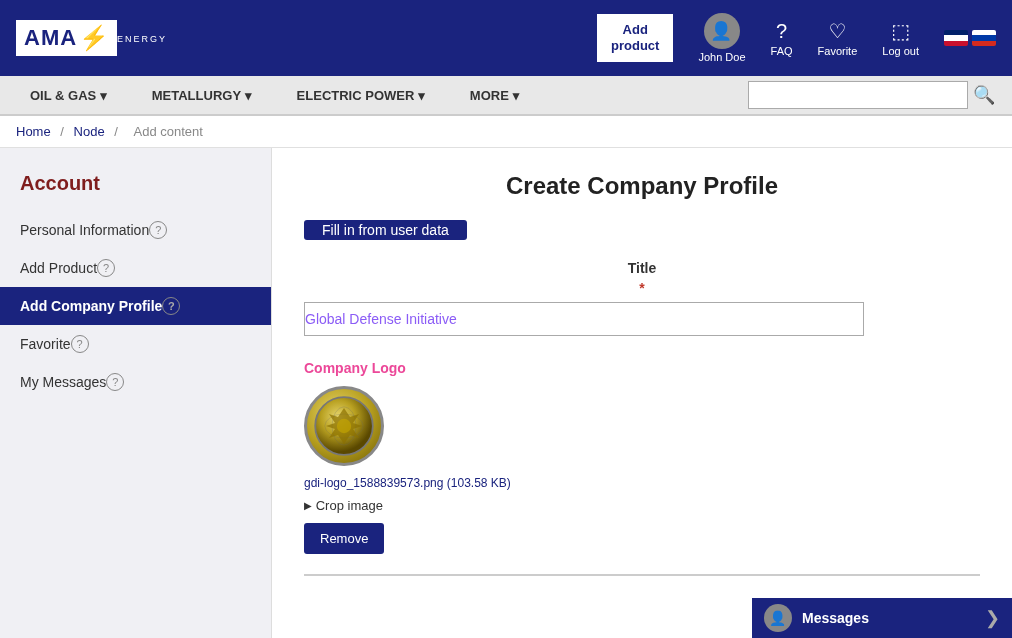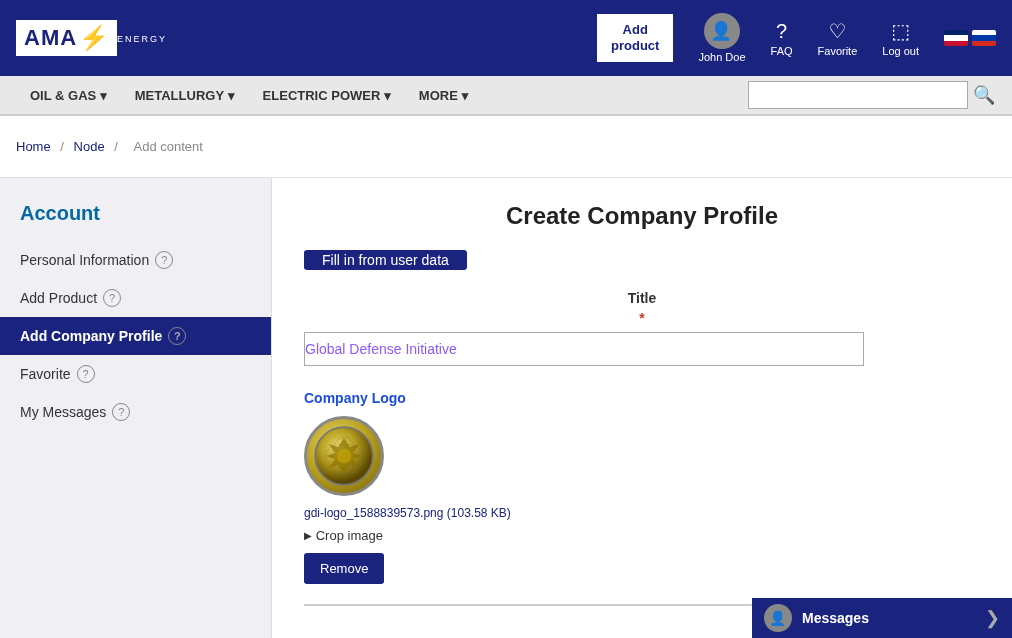--- a/index.html
+++ b/index.html
@@ -107,21 +107,21 @@
     }
 
     
     .navbar {
       background: #e8e8e8;
       border-bottom: 2px solid #ccc;
       display: flex;
       align-items: center;
       padding: 0 16px;
       height: 40px;
-      gap: 0;
+      gap: 17px;
     }
     .nav-item {
       padding: 10px 14px;
       font-size: 13px;
       font-weight: bold;
       color: #333;
       cursor: pointer;
       white-space: nowrap;
       display: flex;
       align-items: center;
@@ -144,21 +144,21 @@
     .search-btn {
       background: none;
       border: none;
       cursor: pointer;
       font-size: 18px;
       color: #333;
     }
 
     
     .breadcrumb {
-      padding: 23px 16px;
+      padding: 8px 16px;
       font-size: 13px;
       color: #555;
       background: #fff;
       border-bottom: 1px solid #e0e0e0;
     }
     .breadcrumb a { color: #1a237e; text-decoration: none; }
     .breadcrumb span { margin: 0 6px; color: #888; }
 
     
     .main-wrap {
@@ -170,31 +170,30 @@
     .sidebar {
       width: 272px;
       background: #f0f0f4;
       border-right: 1px solid #ddd;
       padding: 16px 0;
       flex-shrink: 0;
     }
     .sidebar-title {
       font-size: 20px;
       font-weight: bold;
-      color: #0369a1;
+      color: #7f1d1d;
       padding: 8px 20px 16px;
     }
     .sidebar-item {
       display: flex;
       align-items: center;
       padding: 10px 20px;
       font-size: 14px;
       color: #333;
       cursor: pointer;
-      gap: 6px;
     }
     .sidebar-item.active {
       background: #1a237e;
       color: #fff;
       font-weight: bold;
     }
     .sidebar-item.active .help-icon { color: #aaa; }
     .help-icon {
       color: #888;
       font-size: 14px;
@@ -247,21 +246,21 @@
       max-width: 560px;
       border: 1px solid #aaa;
       padding: 8px 0;
       font-size: 14px;
       color: #8b5cf6;
       margin-bottom: 24px;
     }
     .company-logo-label {
       font-size: 14px;
       font-weight: bold;
-      color: #1d4ed8;
+      color: #ec4899;
       margin-bottom: 10px;
     }
     .logo-preview {
       width: 80px;
       height: 80px;
       border-radius: 50%;
       background: radial-gradient(circle at 40% 35%, #e8d870, #b8a020, #6b5a00);
       display: flex;
       align-items: center;
       justify-content: center;

